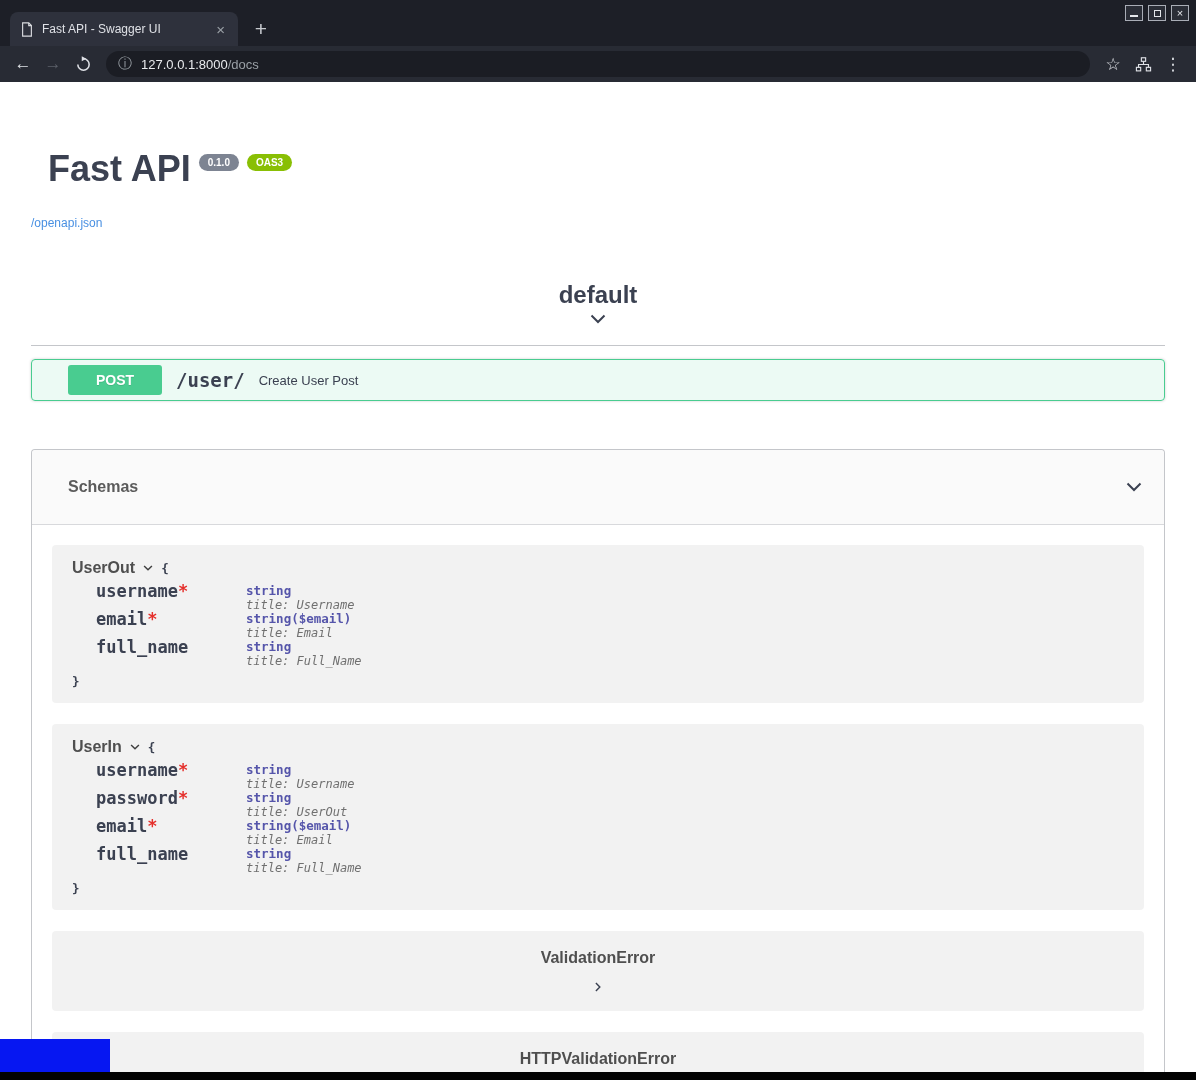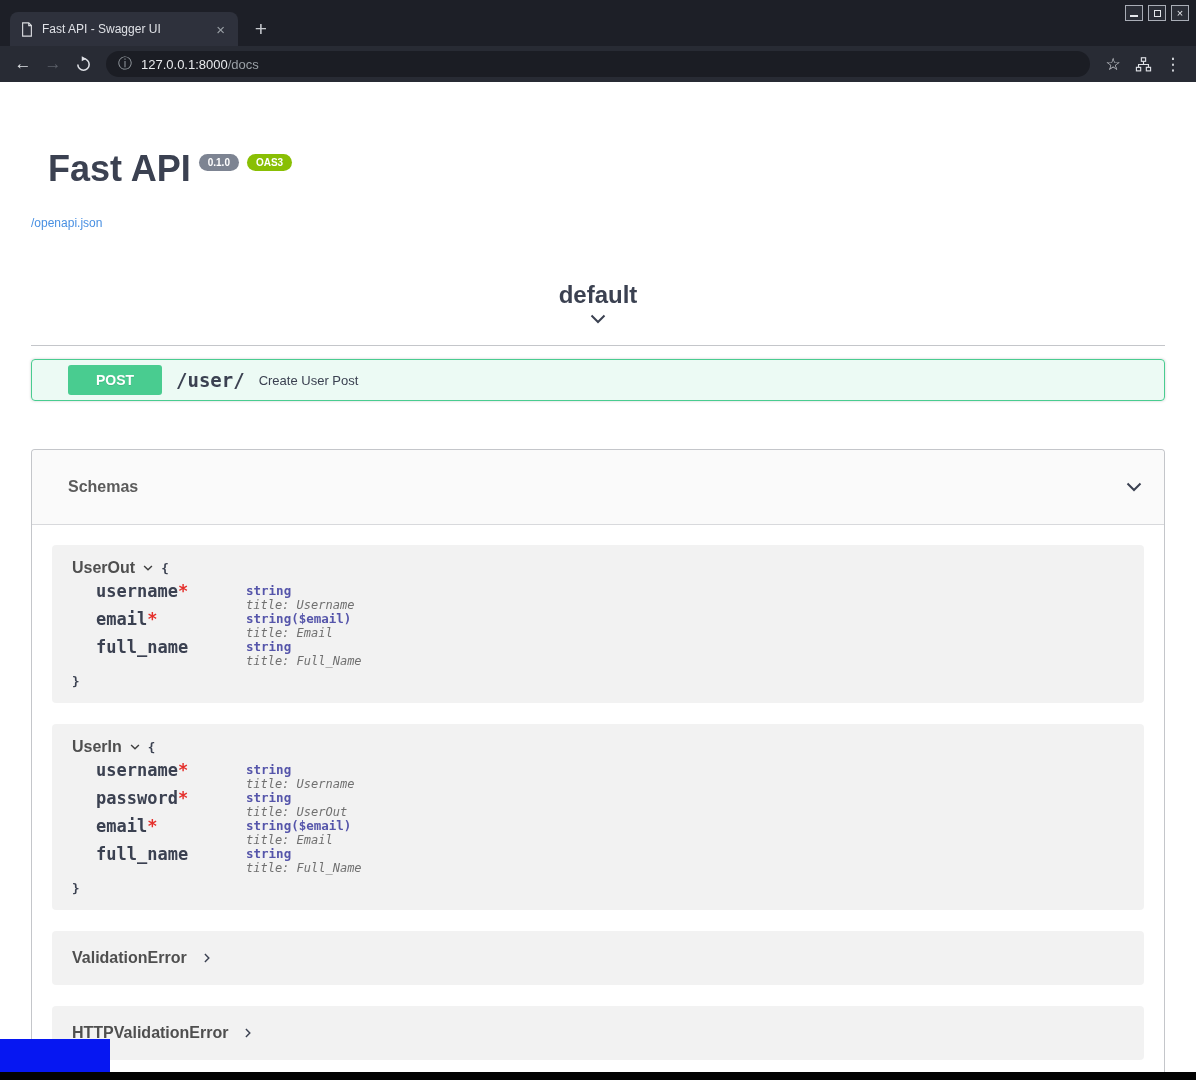--- a/index.html
+++ b/index.html
@@ -104,21 +104,21 @@
   .prop-row { display: flex; }
   .prop-name {
     flex: 0 0 150px; width: 150px;
     font-family: "DejaVu Sans Mono", monospace; font-size: 17px; font-weight: 700; color: #3b4151;
     line-height: 14px;
   }
   .star { color: #e5302c; }
   .prop-type { font-family: "DejaVu Sans Mono", monospace; font-size: 12.5px; font-weight: 700; color: #5555aa; line-height: 14px; }
   .prop-meta { font-family: "DejaVu Sans Mono", monospace; font-size: 12px; font-style: italic; color: #707070; line-height: 14px; }
 
-  .model-box.collapsed { display: flex; align-items: center; gap: 14px; padding: 18px 20px; cursor: pointer; }
+  .model-box.collapsed { display: flex; align-items: center; gap: 14px; padding: 18px 20px; cursor: pointer; flex-direction: column; }
 
   .chev { flex: 0 0 auto; }
 
   
   .blue-box { position: absolute; left: 0; bottom: 8px; width: 110px; height: 33px; background: #0617f2; z-index: 5; }
   .black-bar { position: absolute; left: 0; bottom: 0; width: 100%; height: 8px; background: #020202; z-index: 6; }
 </style>
 </head>
 <body>
 

